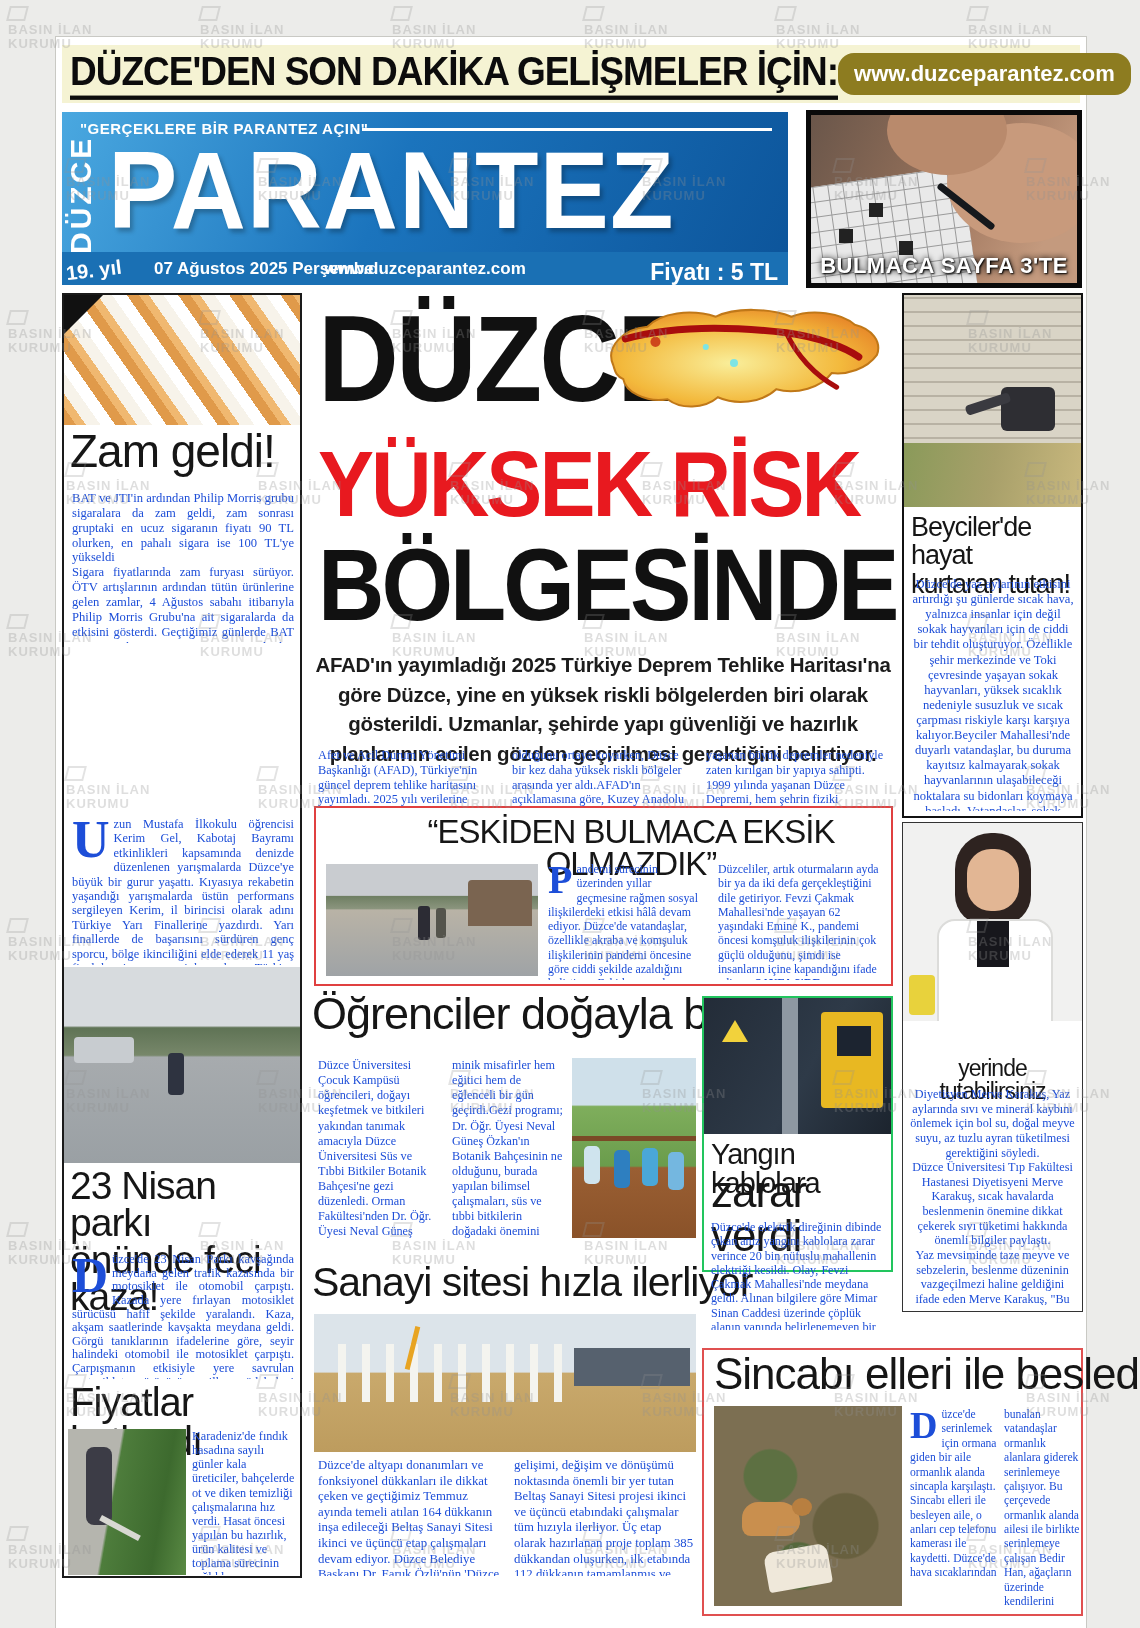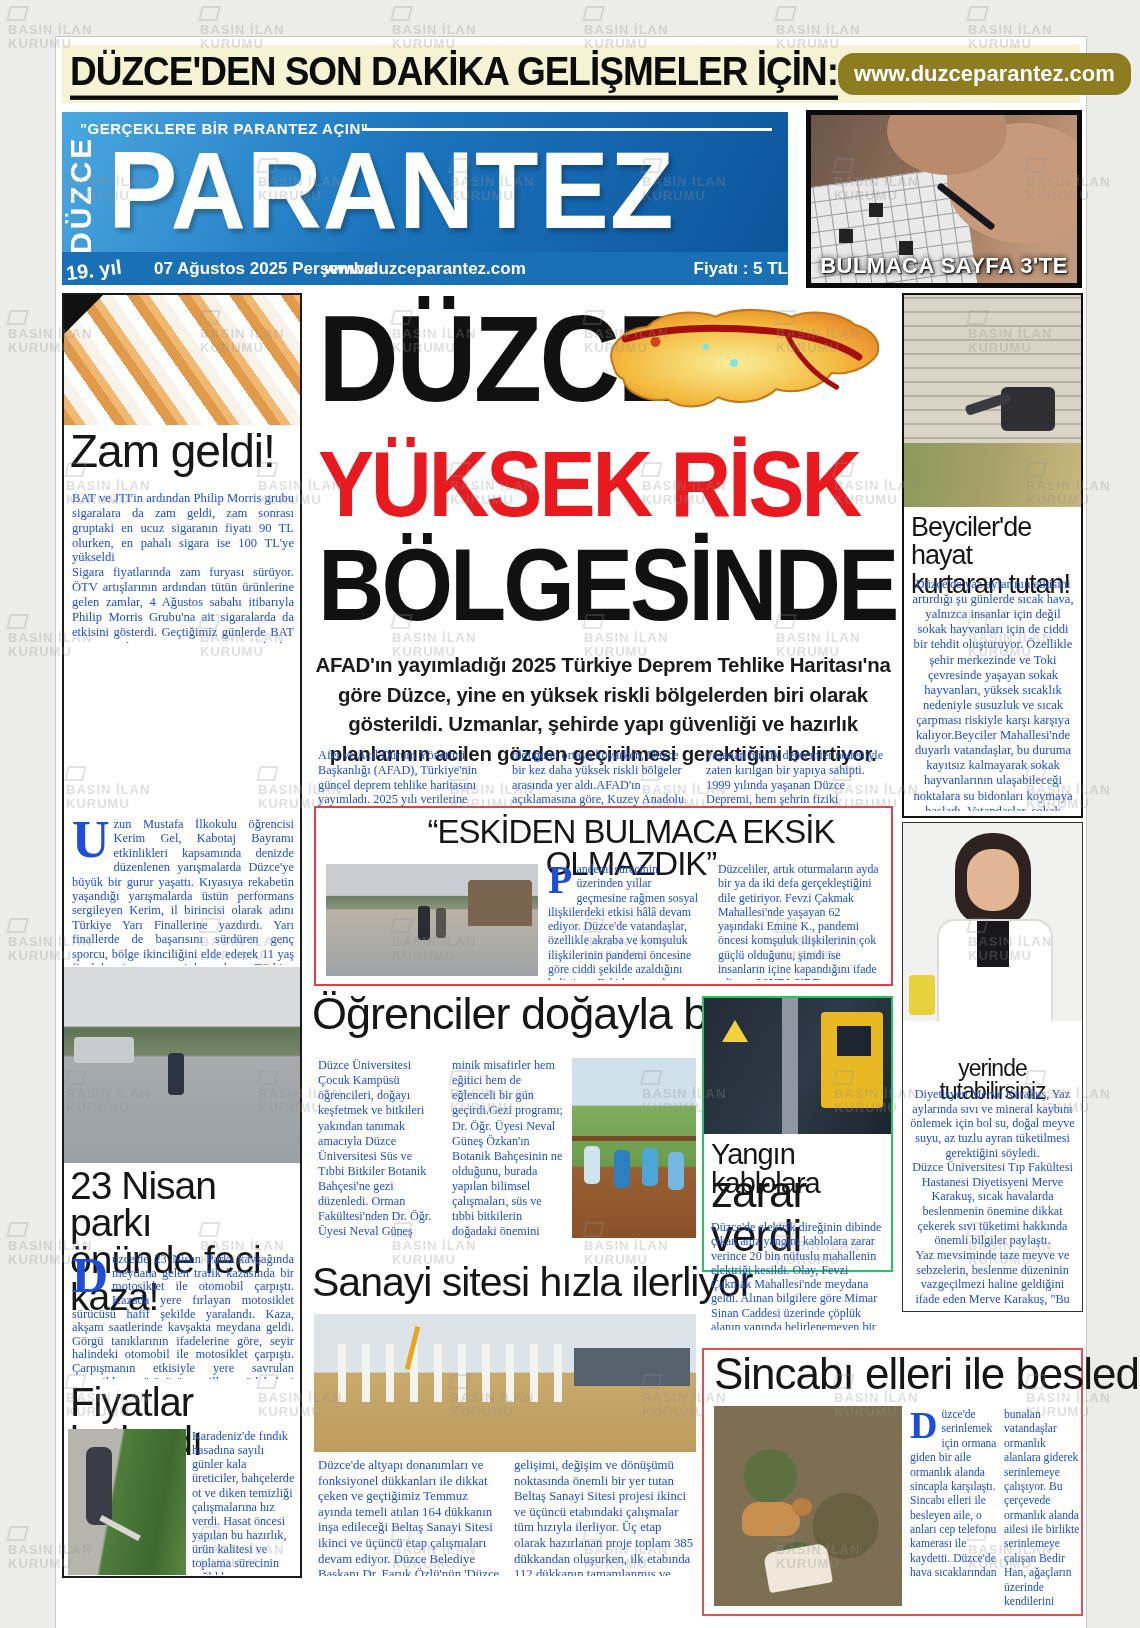--- a/index.html
+++ b/index.html
@@ -21,21 +21,21 @@
   .tagline{position:absolute;left:18px;top:8px;color:#fff;font-weight:700;font-size:15px;letter-spacing:.5px;}
   .tag-rule{position:absolute;left:300px;top:16px;width:410px;height:3px;background:#fff;}
   .brand-vert{position:absolute;left:2px;top:30px;color:#fff;font-weight:700;font-size:30px;letter-spacing:3px;
               writing-mode:vertical-rl;transform:rotate(180deg);height:112px;}
   .brand{position:absolute;left:46px;top:24px;color:#fff;font-weight:700;font-size:104px;line-height:1;
          letter-spacing:1px;text-shadow:3px 3px 4px rgba(0,0,0,.25);transform:scaleY(1.05);transform-origin:left top;}
   .mast-strip{position:absolute;left:0;bottom:0;width:100%;height:33px;background:#1a70b4;color:#fff;}
   .mast-strip .yr{position:absolute;left:4px;bottom:3px;font-weight:700;font-size:20px;transform:rotate(-7deg);}
   .mast-strip .dt{position:absolute;left:92px;top:7px;font-weight:700;font-size:17px;}
   .mast-strip .ws{position:absolute;left:50%;transform:translateX(-50%);top:7px;font-weight:700;font-size:17px;}
-  .mast-strip .pr{position:absolute;right:0;top:7px;font-weight:700;font-size:17px;}
+  .mast-strip .pr{position:absolute;right:10px;top:7px;font-weight:700;font-size:23px;}
   
   .puzzle{position:absolute;left:806px;top:110px;width:276px;height:178px;background:#111;border:5px solid #0a0a0a;box-sizing:border-box;overflow:hidden;}
   .puzzle-photo{position:absolute;inset:0;background:linear-gradient(115deg,#6a564a 0%,#8a6a56 35%,#a87f66 60%,#c49a7e 85%);}
   .pz-grid{position:absolute;left:0;bottom:0;width:62%;height:72%;background:#e9e9e9;
            background-image:linear-gradient(#9a9a9a 1px,transparent 1px),linear-gradient(90deg,#9a9a9a 1px,transparent 1px);
            background-size:15px 15px;transform:rotate(-8deg) translate(-8px,14px);}
   .pz-black{position:absolute;width:14px;height:14px;background:#222;}
   .pz-hand{position:absolute;border-radius:50%;background:#c89a7c;}
   .pz-pen{position:absolute;width:70px;height:7px;background:#15181c;border-radius:3px;transform:rotate(38deg);}
   .puzzle-cap{position:absolute;left:0;right:0;bottom:4px;text-align:center;color:#fff;font-weight:700;

